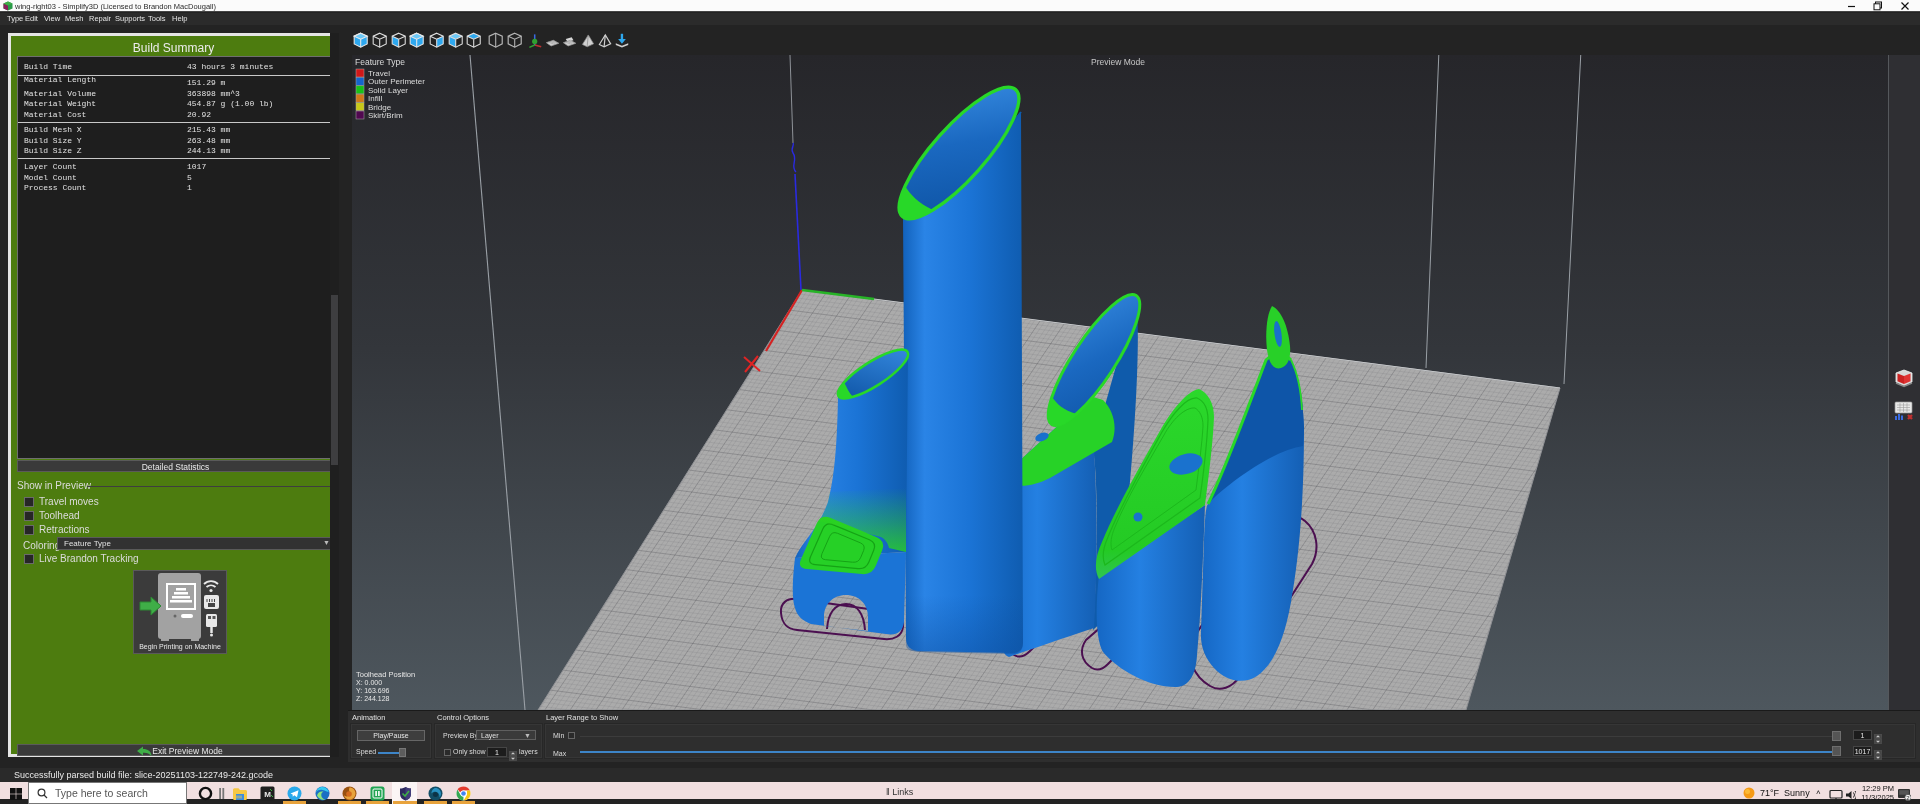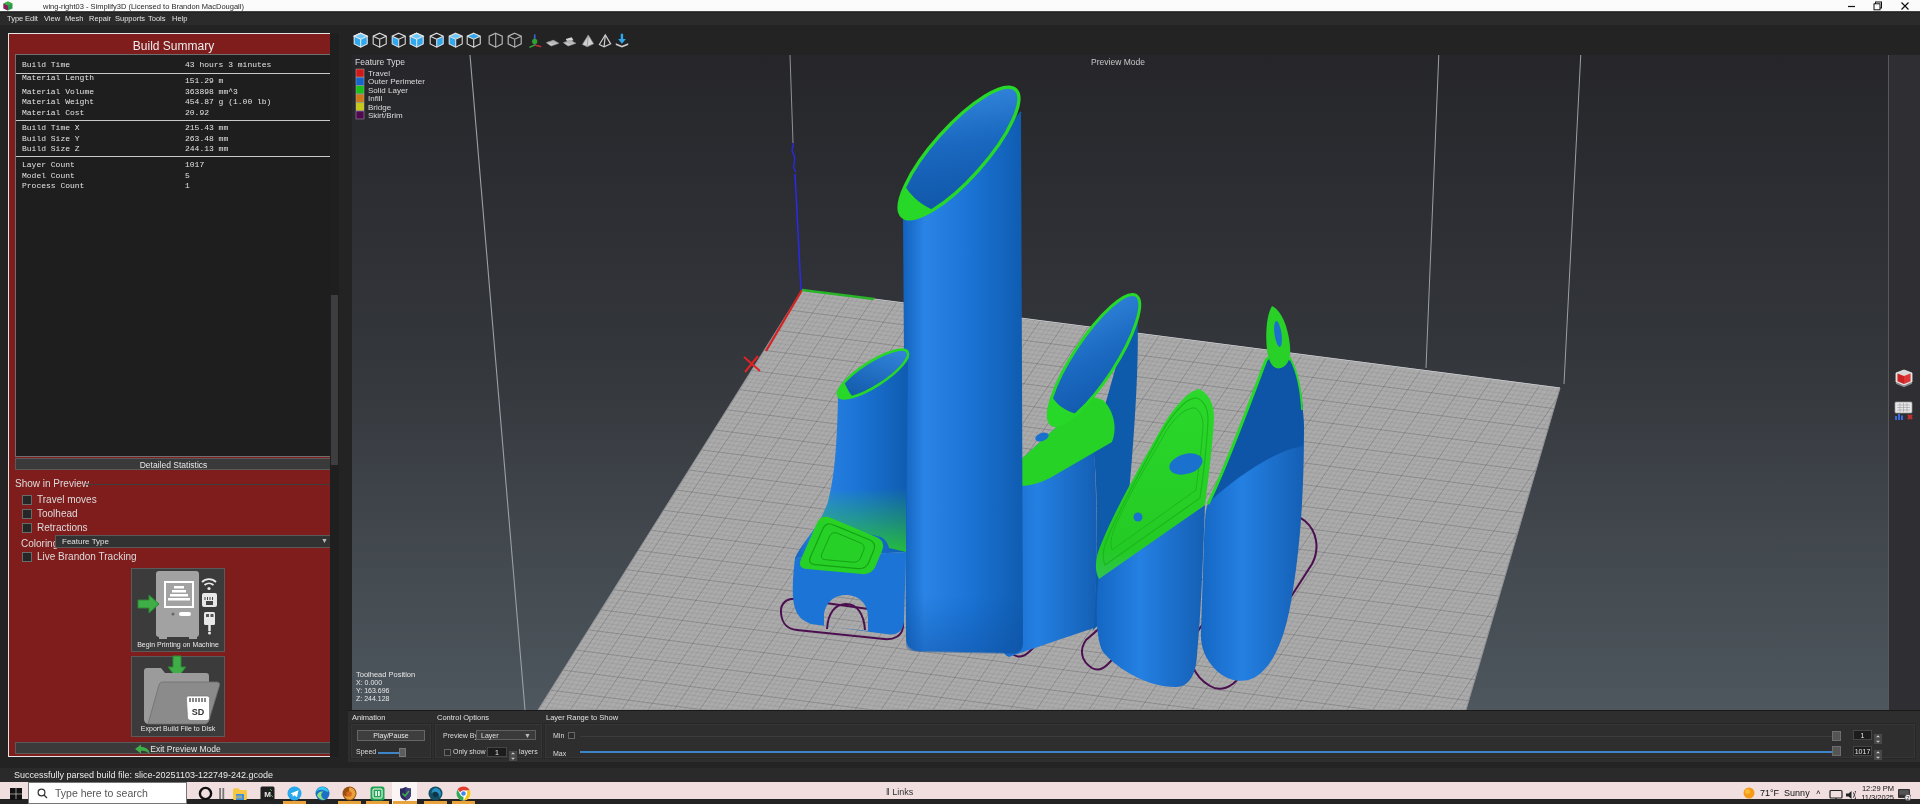--- a/index.html
+++ b/index.html
@@ -1,23 +1,23 @@
 <!DOCTYPE html>
 <html><head><meta charset="utf-8"><style>
 * { margin:0; padding:0; box-sizing:border-box; }
 html,body { width:1920px; height:804px; overflow:hidden; background:#232323;
   font-family:"Liberation Sans", sans-serif; }
 #titlebar { position:absolute; left:0; top:0; width:1920px; height:12px; background:#fbfbfb;
   border-bottom:1px solid #444; }
-#titletext { position:absolute; left:15px; top:2px; font-size:7.5px; color:#2a2a2a;margin-left:28px; }
+#titletext { position:absolute; left:15px; top:2px; font-size:7.5px; color:#2a2a2a; }
 .winbtn { position:absolute; top:0px; color:#111; font-size:8px; }
 #menubar { position:absolute; left:0; top:13px; width:1920px; height:12px; background:#2b2b2b;
   color:#e4e4e4; font-size:7.5px; line-height:12px; }
-#panel { position:absolute; left:8px; top:33px; width:331px; height:724px; background:#7f1d1d;
-  border:1px solid #e5e5e5; }
+#panel { position:absolute; left:8px; top:33px; width:331px; height:724px; background:#4d7c0f;
+  border:3px solid #e5e5e5; }
 #ptitle { position:absolute; left:0; top:5px; width:100%; text-align:center; font-size:12px; color:#ececec; }
 #ptable { position:absolute; left:6px; top:20px; width:317px; height:403px; background:#1e1e1e;
   border:1px solid #6f6f6f;font-family:Liberation Mono, monospace; }
 .tl { position:absolute; left:6px; font-size:8px; color:#e2e2e2; }
 .tv { position:absolute; left:169px; font-size:8px; color:#e2e2e2; }
 .sep { position:absolute; left:0; width:100%; height:1px; background:#c9c9c9; }
 .wbtn { position:absolute; background:#3a3a3a; border:1px solid #5a5a5a; text-align:center;
   font-size:8.5px; color:#e8e8e8; }
 .lbl { position:absolute; font-size:10px; color:#dcdcdc; }
 .cb { position:absolute; width:10px; height:10px; background:#262626; border:1px solid #6a6a6a; }
@@ -84,21 +84,21 @@
       <div class="tl" style="top:5px">Build Time</div>
       <div class="tv" style="top:5px">43 hours 3 minutes</div>
       <div class="tl" style="top:18px">Material Length</div>
       <div class="tv" style="top:21px">151.29 m</div>
       <div class="tl" style="top:31.5px">Material Volume</div>
       <div class="tv" style="top:31.5px">363898 mm^3</div>
       <div class="tl" style="top:42px">Material Weight</div>
       <div class="tv" style="top:42px">454.87 g (1.00 lb)</div>
       <div class="tl" style="top:52.5px">Material Cost</div>
       <div class="tv" style="top:52.5px">20.92</div>
-      <div class="tl" style="top:68px">Build Time X</div>
+      <div class="tl" style="top:68px">Build Mesh X</div>
       <div class="tv" style="top:68px">215.43 mm</div>
       <div class="tl" style="top:78.5px">Build Size Y</div>
       <div class="tv" style="top:78.5px">263.48 mm</div>
       <div class="tl" style="top:89px">Build Size Z</div>
       <div class="tv" style="top:89px">244.13 mm</div>
       <div class="tl" style="top:105px">Layer Count</div>
       <div class="tv" style="top:105px">1017</div>
       <div class="tl" style="top:115.5px">Model Count</div>
       <div class="tv" style="top:115.5px">5</div>
       <div class="tl" style="top:126px">Process Count</div>
@@ -140,31 +140,20 @@
         <rect x="201" y="594" width="15" height="14" rx="2" fill="#e8e8e8"></rect>
         <path d="M204,598 L204,601 M206.5,598 L206.5,601 M209,598 L209,601 M211.5,598 L211.5,601" stroke="#444" stroke-width="1"></path>
         <rect x="205" y="602" width="7" height="4" fill="#444"></rect>
         <rect x="203" y="613" width="11" height="13" rx="1.5" fill="#e8e8e8"></rect>
         <rect x="205" y="615" width="3" height="3" fill="#555"></rect>
         <rect x="209.5" y="615" width="3" height="3" fill="#555"></rect>
         <path d="M208.5,626 L208.5,632" stroke="#e8e8e8" stroke-width="2.5"></path>
         <circle cx="208.5" cy="634" r="1.5" fill="#e8e8e8"></circle>
       </svg>
       <div class="bcap" style="top:72px">Begin Printing on Machine</div>
-    </div>
-  <div class="bigbtn" style="left:122px;top:622px;width:94px;height:81px">
-      <svg class="bicon" width="95" height="82" viewBox="130 655 95 82">
-        <path d="M172,657 L180,657 L180,668 L185,668 L176,679 L167,668 L172,668 Z" fill="#3fae47" stroke="#2c8833" stroke-width="1"></path>
-        <path d="M143,678 L143,672 C143,670 144,669 146,669 L160,669 L164,674 L205,674 C207,674 208,675 208,677 L208,720 C208,723 206,725 203,725 L148,725 C145,725 143,723 143,720 Z" fill="#9b9b9b"></path>
-        <path d="M147,725 L158,686 C158.5,684 160,683 162,683 L216,683 C218,683 219,684.5 218.5,686.5 L208,721 C207.5,723.5 205.5,725 203,725 Z" fill="#8b8b8b" stroke="#6f6f6f" stroke-width="0.8"></path>
-        <path d="M187,697 L206,697 C207.5,697 208.5,698 208.5,699.5 L208.5,719 C208.5,720.5 207.5,721.5 206,721.5 L190,721.5 C188,721.5 186.5,720 186.5,718.5 L185.5,701 C185.4,699 185.8,697 187,697 Z" fill="#fff" stroke="#777" stroke-width="0.7"></path>
-        <path d="M189,699 L189,703 M192,699 L192,703 M195,699 L195,703 M198,699 L198,703 M201,699 L201,703 M204,699 L204,703" stroke="#555" stroke-width="1.4"></path>
-        <text x="197" y="716" font-size="9" font-weight="bold" fill="#333" text-anchor="middle" font-family="Liberation Sans">SD</text>
-      </svg>
-      <div class="bcap" style="top:68px">Export Build File to Disk</div>
     </div>
   <div class="wbtn" style="left:6px;top:708px;width:317px;height:12px;line-height:12px"><svg style="position:absolute;left:118px;top:1px" width="16" height="11" viewBox="0 0 16 11">
         <path d="M1,5 L7,0.5 L7,3 C12,3 15,5 15.5,10 C13,7 10.5,6.5 7,6.7 L7,9.5 Z" fill="#3fae47"></path>
       </svg><span style="margin-left:24px">Exit Preview Mode</span></div>
 </div>
 <div id="scrl2" style="position:absolute;left:330px;top:33px;width:9px;height:724px;background:#1f1f1f"></div>
 <div style="position:absolute;left:331px;top:295px;width:7px;height:170px;background:#3e3e40"></div>
 <svg style="position:absolute;left:352.5px;top:32px" width="16" height="16.6" viewBox="0 0 13.5 14">
     <polygon points="6.5,1 12,3.5 12,10 6.5,12.8 1,10 1,3.5" fill="#2ea8ef" stroke="#e8e8e8" stroke-width="0.9"></polygon>
     <polygon points="6.5,1 12,3.5 6.5,6 1,3.5" fill="#6cc8f6" stroke="#e8e8e8" stroke-width="0.9"></polygon>

